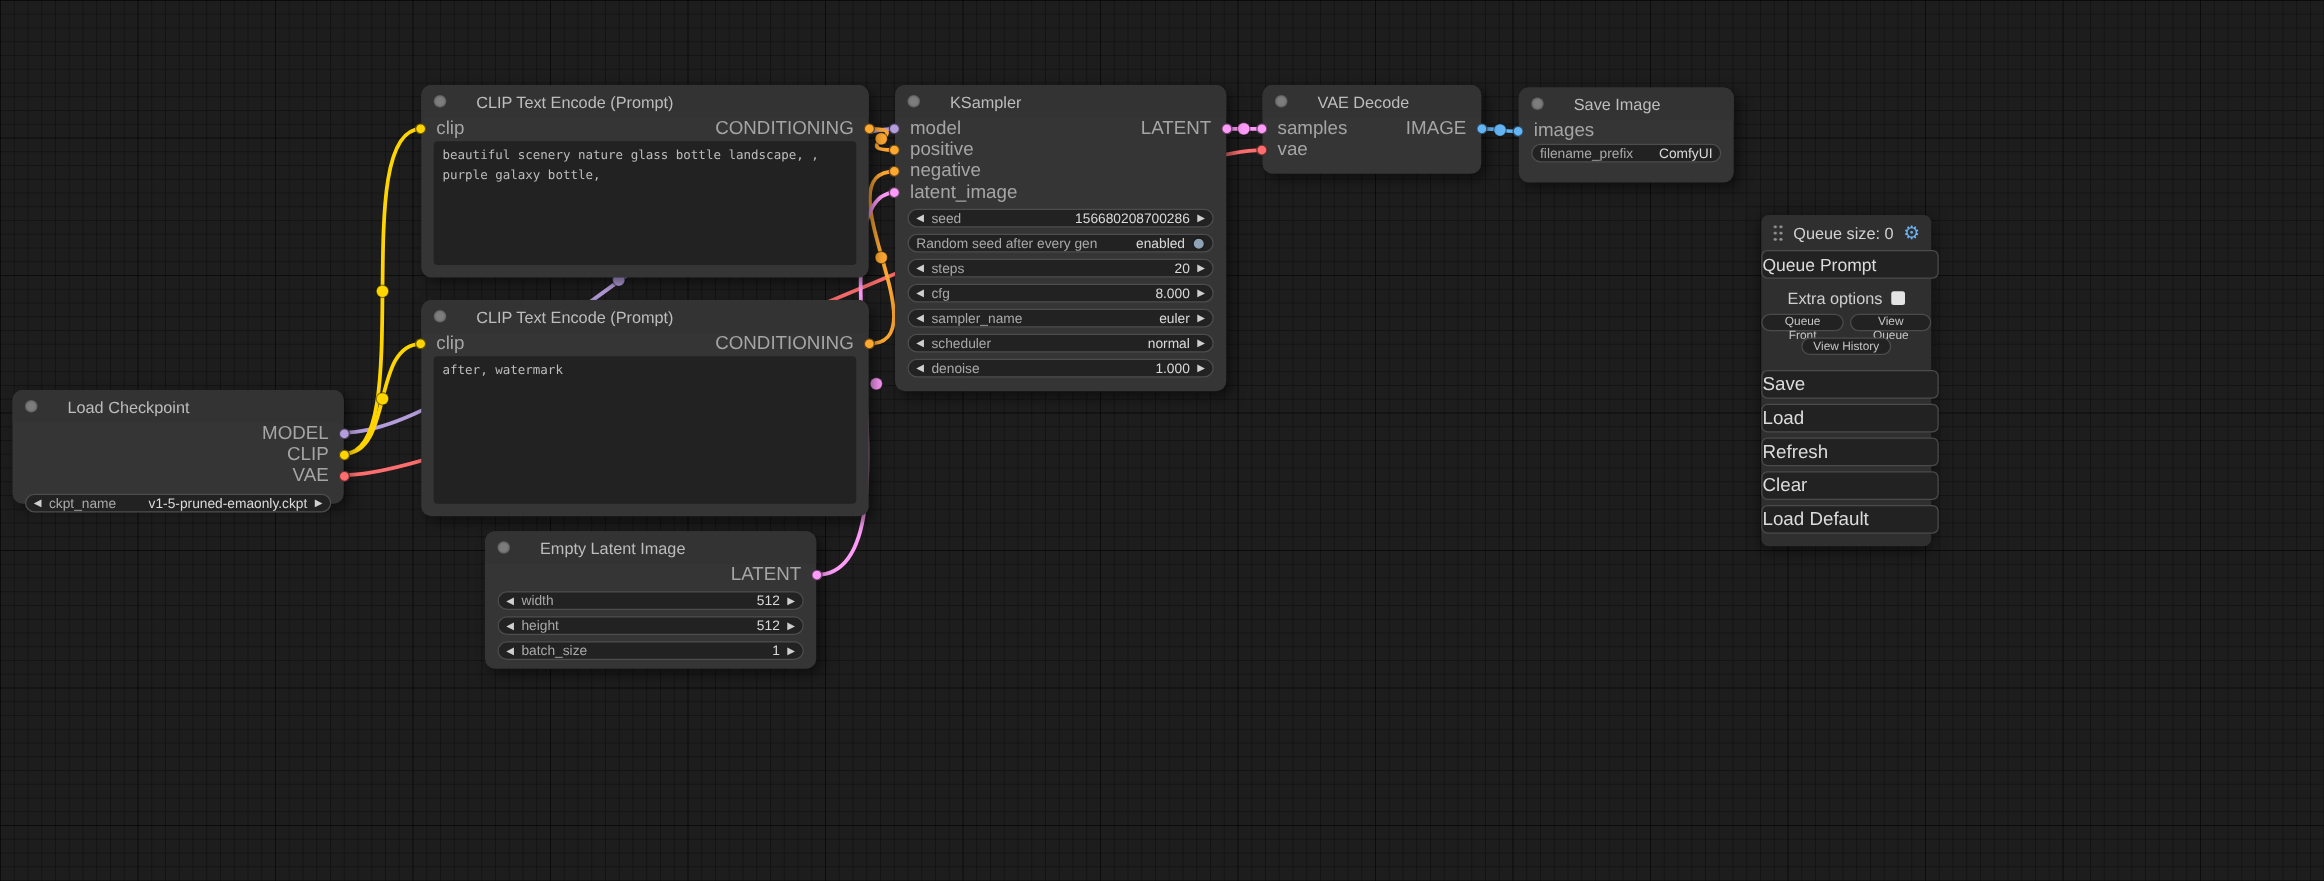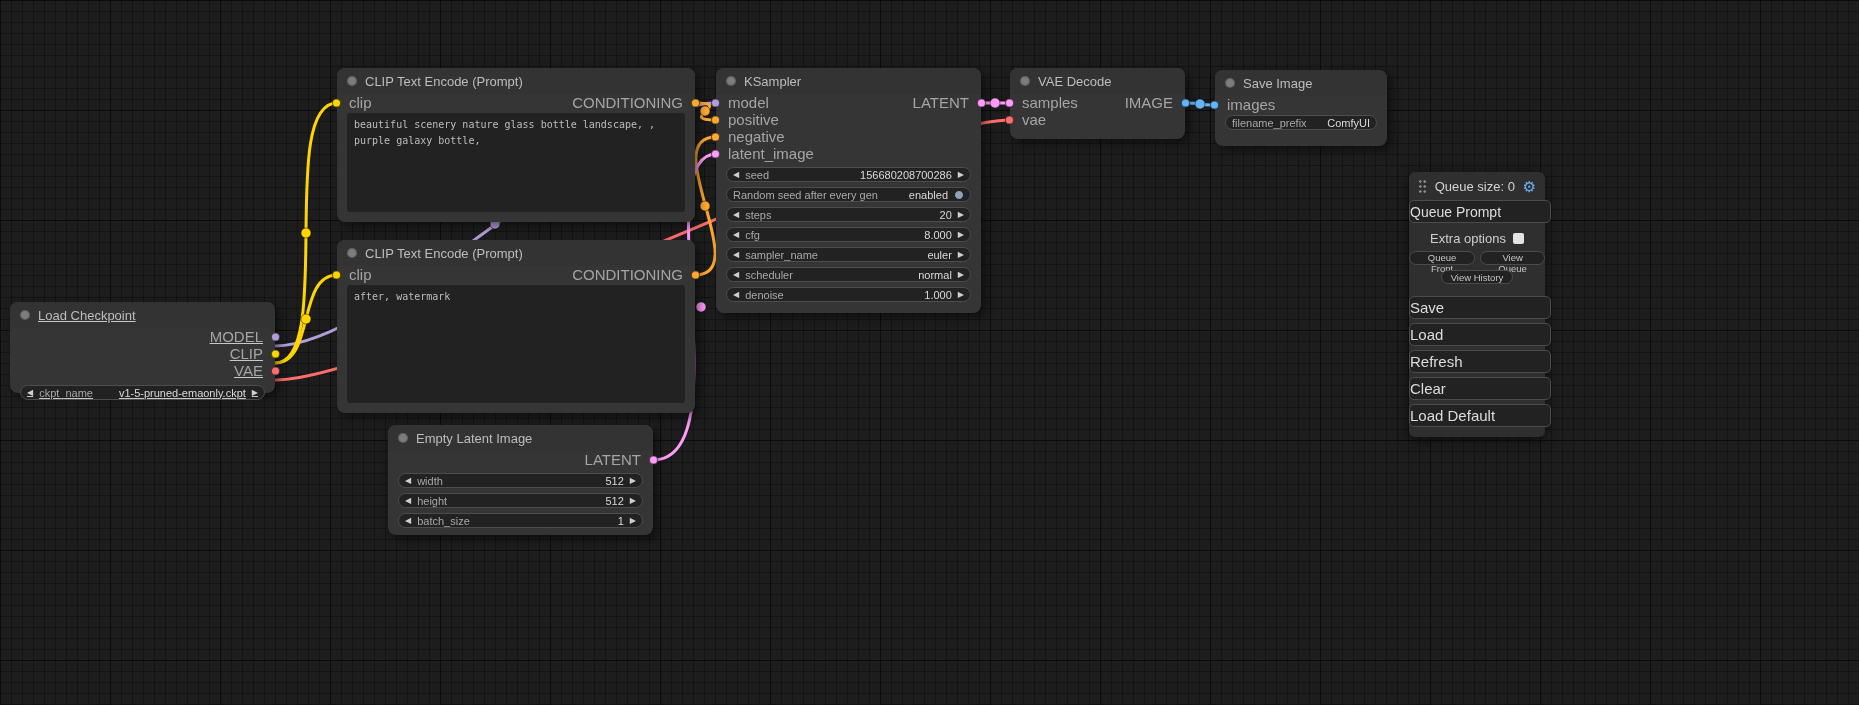--- a/index.html
+++ b/index.html
@@ -18,21 +18,21 @@
   }
 
   .wires { position:absolute; left:0; top:0; z-index:1; }
 
   .node {
     position:absolute; z-index:2; background:#353535; border-radius:8px;
     box-shadow:4px 4px 10px rgba(0,0,0,0.5); color:#c8c8c8;
   }
   .node-title {
     height:26px; background:#333333; border-radius:8px 8px 0 0;
-    display:flex; align-items:center; gap:8px; padding:0 10px;
+    display:flex; align-items:center; gap:24px; padding:0 10px;
     font-size:13px; color:#bdbdbd; cursor:move;
   }
   .collapse-dot {
     width:10px; height:10px; border-radius:50%; background:#7d7d7d;
     box-shadow:inset 0 0 2px rgba(0,0,0,0.6); flex:0 0 auto;
   }
   .title-text { white-space:nowrap; overflow:hidden; }
 
   .slot-row {
     position:relative; height:17px; display:flex; align-items:center;
@@ -124,21 +124,21 @@
       <circle cx="306" cy="319" r="5" fill="#FFD500"></circle>
       <circle cx="642" cy="250" r="5" fill="#FF6E6E"></circle>
       <circle cx="705" cy="111" r="5" fill="#FFA931"></circle>
       <circle cx="705" cy="206" r="5" fill="#FFA931"></circle>
       <circle cx="701" cy="307" r="5" fill="#FF9CF9"></circle>
       <circle cx="995" cy="103" r="5" fill="#FF9CF9"></circle>
       <circle cx="1200" cy="104" r="5" fill="#64B5F6"></circle>
     </g>
   </svg>
 
-  <div class="node" style="left:10px;top:302px;width:265px;height:91px;text-decoration:underline;">
+  <div class="node" style="left:10px;top:312px;width:265px;height:91px;">
     <div class="node-title">
       <span class="collapse-dot"></span>
       <span class="title-text">Load Checkpoint</span>
     </div>
     <div class="slot-row end">
       <span>MODEL</span>
       <span class="slot-dot out" style="background: rgb(179, 157, 219);"></span>
     </div>
     <div class="slot-row end">
       <span>CLIP</span>

